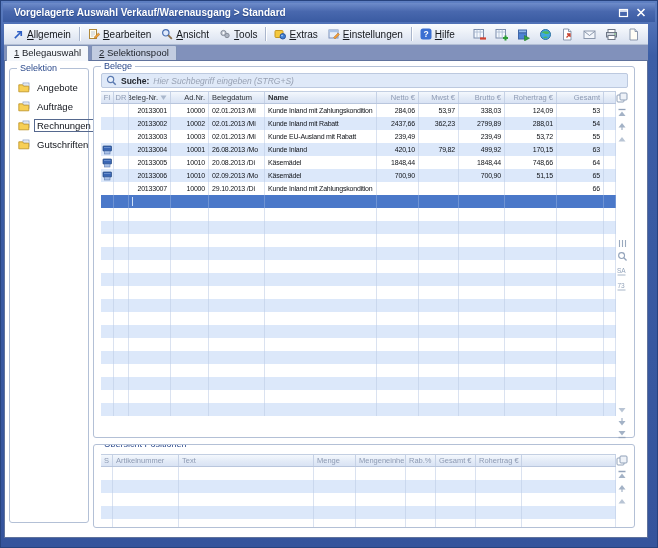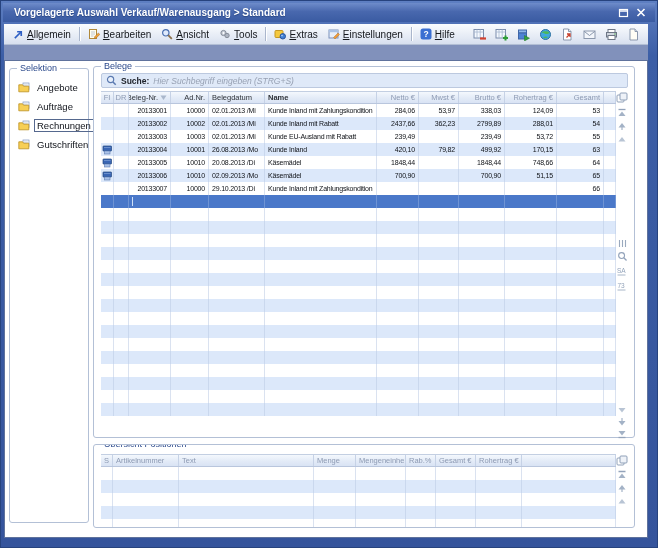--- a/index.html
+++ b/index.html
@@ -231,20 +231,24 @@
             <svg width="13" height="13" viewBox="0 0 13 13">
               <path d="M3 1h5l2.5 2.5V12H3z" fill="#fffef6" stroke="#8b98ad"></path>
               <path d="M8 1v2.5h2.5" fill="#e4eaf2" stroke="#8b98ad"></path>
             </svg>
           </span>
         </span>
       </span>
   </div>
 
   <div class="body">
+    <div class="tabstrip">
+        <div class="tab active"><u>1</u><span> Belegauswahl</span></div>
+        <div class="tab"><u>2</u><span> Selektionspool</span></div>
+      </div>
     <div class="panel">
 
       <div class="group g-selektion">
         <span class="group-label">Selektion</span>
         <div class="sel-list">
             <div class="sel-item">
               <span class="icon">
                 <svg width="12" height="11" viewBox="0 0 12 11">
                   <rect x="5" y="1" width="6" height="6.5" fill="#fff" stroke="#7d95c0" stroke-width=".7"></rect>
                   <path d="M5.8 2.2h4M5.8 3.6h4M5.8 5h3" stroke="#b9c6da" stroke-width=".6"></path>

